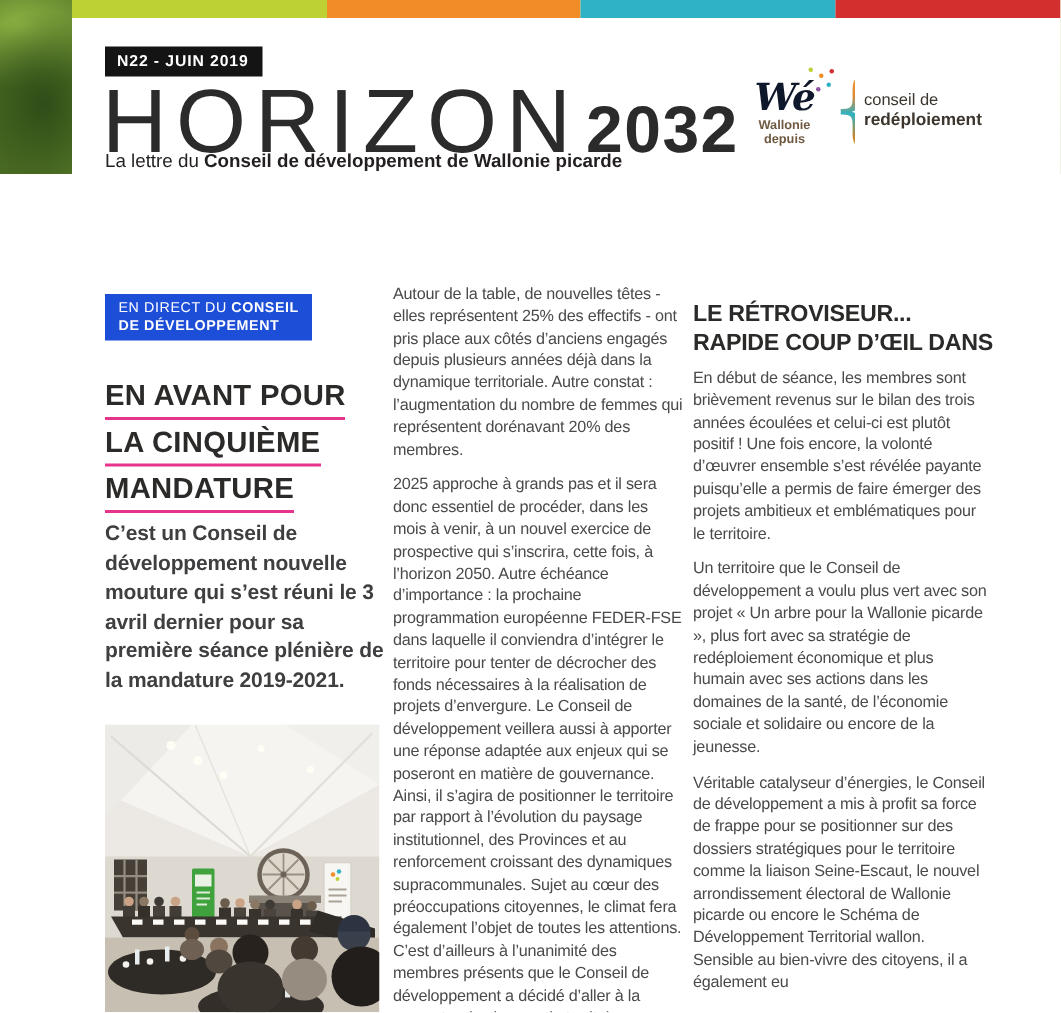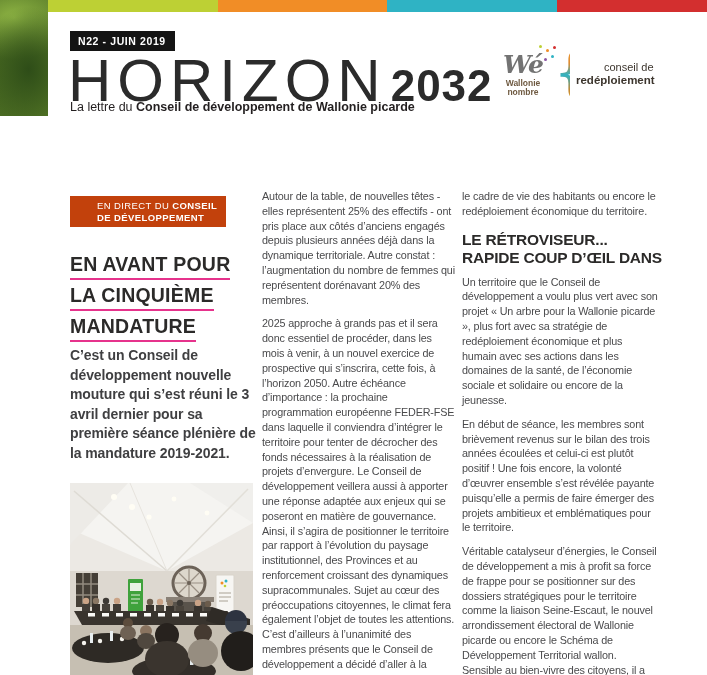--- a/index.html
+++ b/index.html
@@ -24,42 +24,42 @@
   .title{position:absolute;left:20px;top:46px;color:#2b2b2b;white-space:nowrap;}
   .t-light{font-size:60px;font-weight:400;letter-spacing:6px;}
   .t-bold{font-size:44px;font-weight:800;letter-spacing:1px;margin-left:4px;}
   .subtitle{position:absolute;left:22px;top:100px;font-size:12.5px;color:#231f20;}
   .subtitle .b{font-weight:700;}
 
   
   .logo{position:absolute;left:450px;top:46px;display:flex;align-items:center;gap:6px;}
   .logo-left{display:flex;flex-direction:column;align-items:center;width:50px;}
   .logo-script{position:relative;font-family:"DejaVu Serif",serif;font-style:italic;
-    font-weight:700;font-size:25px;line-height:26px;color:#737373;letter-spacing:-1px;}
+    font-weight:700;font-size:25px;line-height:26px;color:#0f172a;letter-spacing:-1px;}
   .dot{position:absolute;width:3px;height:3px;border-radius:50%;}
   .d1{background:#f18d26;right:-6px;top:-3px;}
   .d2{background:#2fb3c4;right:-11px;top:3px;}
   .d3{background:#bdd034;right:1px;top:-7px;}
   .d4{background:#d32f2f;right:-13px;top:-6px;}
   .d5{background:#8d55a3;right:-4px;top:6px;}
   .logo-region{margin-top:1px;font-size:8.5px;font-weight:700;color:#6f5a41;
     line-height:9px;text-align:center;}
   .logo-org{line-height:13px;color:#3d362e;}
-  .org-1{font-size:11px;margin-left:28px;}
+  .org-1{font-size:11px;}
   .org-2{font-size:11.5px;font-weight:700;}
 
   
   .col{position:absolute;top:189px;}
   .col p{margin:0 0 9px 0;font-size:10.8px;line-height:14.8px;letter-spacing:-0.15px;
     color:#4a4a4c;}
   .col-left{left:70px;width:186px;top:196px;}
   .col-mid{left:262px;width:194px;}
   .col-right{left:462px;width:197px;}
 
-  .section-badge{display:flex;align-items:center;width:fit-content;background:#c2410c;}
+  .section-badge{display:flex;align-items:center;width:fit-content;background:#1d4ed8;flex-direction:column;}
   .badge-accent{display:block;width:18px;}
   .badge-text{padding:4px 9px;color:#ffffff;font-size:9.5px;line-height:11.5px;
     letter-spacing:0.4px;white-space:nowrap;}
   .headline{margin-top:26px;}
   .hl{display:table;font-size:19.5px;font-weight:800;letter-spacing:0.2px;color:#2b2a29;
     padding-bottom:2px;border-bottom:2px solid #4d7c0f;margin-bottom:4px;white-space:nowrap;}
   .lede{margin-top:12px;font-size:14px !important;line-height:19.5px !important;
     font-weight:700;color:#3f3f41 !important;letter-spacing:-0.1px !important;}
 
   .col-heading{margin:12px 0 7px 0;color:#2b2a29;}
@@ -95,21 +95,21 @@
         <div class="logo-script">
           <span class="dot d1"></span>
           <span class="dot d2"></span>
           <span class="dot d3"></span>
           <span class="dot d4"></span>
           <span class="dot d5"></span>
           <span>Wé</span>
         </div>
         <div class="logo-region">
           <div>Wallonie</div>
-          <div>nombre</div>
+          <div>depuis</div>
         </div>
       </div>
       <svg class="logo-brace" width="16" height="56" viewBox="0 0 16 56">
         <defs>
           <linearGradient id="braceGrad" x1="0" y1="0" x2="0" y2="1">
             <stop offset="0" stop-color="#f0a43b"></stop>
             <stop offset="0.35" stop-color="#e08a2e"></stop>
             <stop offset="0.55" stop-color="#2fb3c4"></stop>
             <stop offset="0.8" stop-color="#c4862f"></stop>
             <stop offset="1" stop-color="#e0b23c"></stop>
@@ -238,23 +238,22 @@
       </g>
     </svg>
   </div>
 
   <div class="col col-mid">
     <p>Autour de la table, de nouvelles têtes - elles représentent 25% des effectifs - ont pris place aux côtés d’anciens engagés depuis plusieurs années déjà dans la dynamique territoriale. Autre constat : l’augmentation du nombre de femmes qui représentent dorénavant 20% des membres.</p>
     <p>2025 approche à grands pas et il sera donc essentiel de procéder, dans les mois à venir, à un nouvel exercice de prospective qui s’inscrira, cette fois, à l’horizon 2050. Autre échéance d’importance : la prochaine programmation européenne FEDER-FSE dans laquelle il conviendra d’intégrer le territoire pour tenter de décrocher des fonds nécessaires à la réalisation de projets d’envergure. Le Conseil de développement veillera aussi à apporter une réponse adaptée aux enjeux qui se poseront en matière de gouvernance. Ainsi, il s’agira de positionner le territoire par rapport à l’évolution du paysage institutionnel, des Provinces et au renforcement croissant des dynamiques supracommunales. Sujet au cœur des préoccupations citoyennes, le climat fera également l’objet de toutes les attentions. C’est d’ailleurs à l’unanimité des membres présents que le Conseil de développement a décidé d’aller à la rencontre des jeunes du territoire pour entendre et surtout</p>
   </div>
 
   <div class="col col-right">
-    <p>le cadre de vie des habitants ou encore le redéploiement économique du territoire.</p>
     <h2 class="col-heading">
       <span>LE RÉTROVISEUR...</span>
       <span>RAPIDE COUP D’ŒIL DANS</span>
     </h2>
+    <p>En début de séance, les membres sont brièvement revenus sur le bilan des trois années écoulées et celui-ci est plutôt positif ! Une fois encore, la volonté d’œuvrer ensemble s’est révélée payante puisqu’elle a permis de faire émerger des projets ambitieux et emblématiques pour le territoire.</p>
     <p>Un territoire que le Conseil de développement a voulu plus vert avec son projet « Un arbre pour la Wallonie picarde », plus fort avec sa stratégie de redéploiement économique et plus humain avec ses actions dans les domaines de la santé, de l’économie sociale et solidaire ou encore de la jeunesse.</p>
-    <p>En début de séance, les membres sont brièvement revenus sur le bilan des trois années écoulées et celui-ci est plutôt positif ! Une fois encore, la volonté d’œuvrer ensemble s’est révélée payante puisqu’elle a permis de faire émerger des projets ambitieux et emblématiques pour le territoire.</p>
     <p>Véritable catalyseur d’énergies, le Conseil de développement a mis à profit sa force de frappe pour se positionner sur des dossiers stratégiques pour le territoire comme la liaison Seine-Escaut, le nouvel arrondissement électoral de Wallonie picarde ou encore le Schéma de Développement Territorial wallon. Sensible au bien-vivre des citoyens, il a également eu</p>
   </div>
 
 </div>
 
 </body></html>

